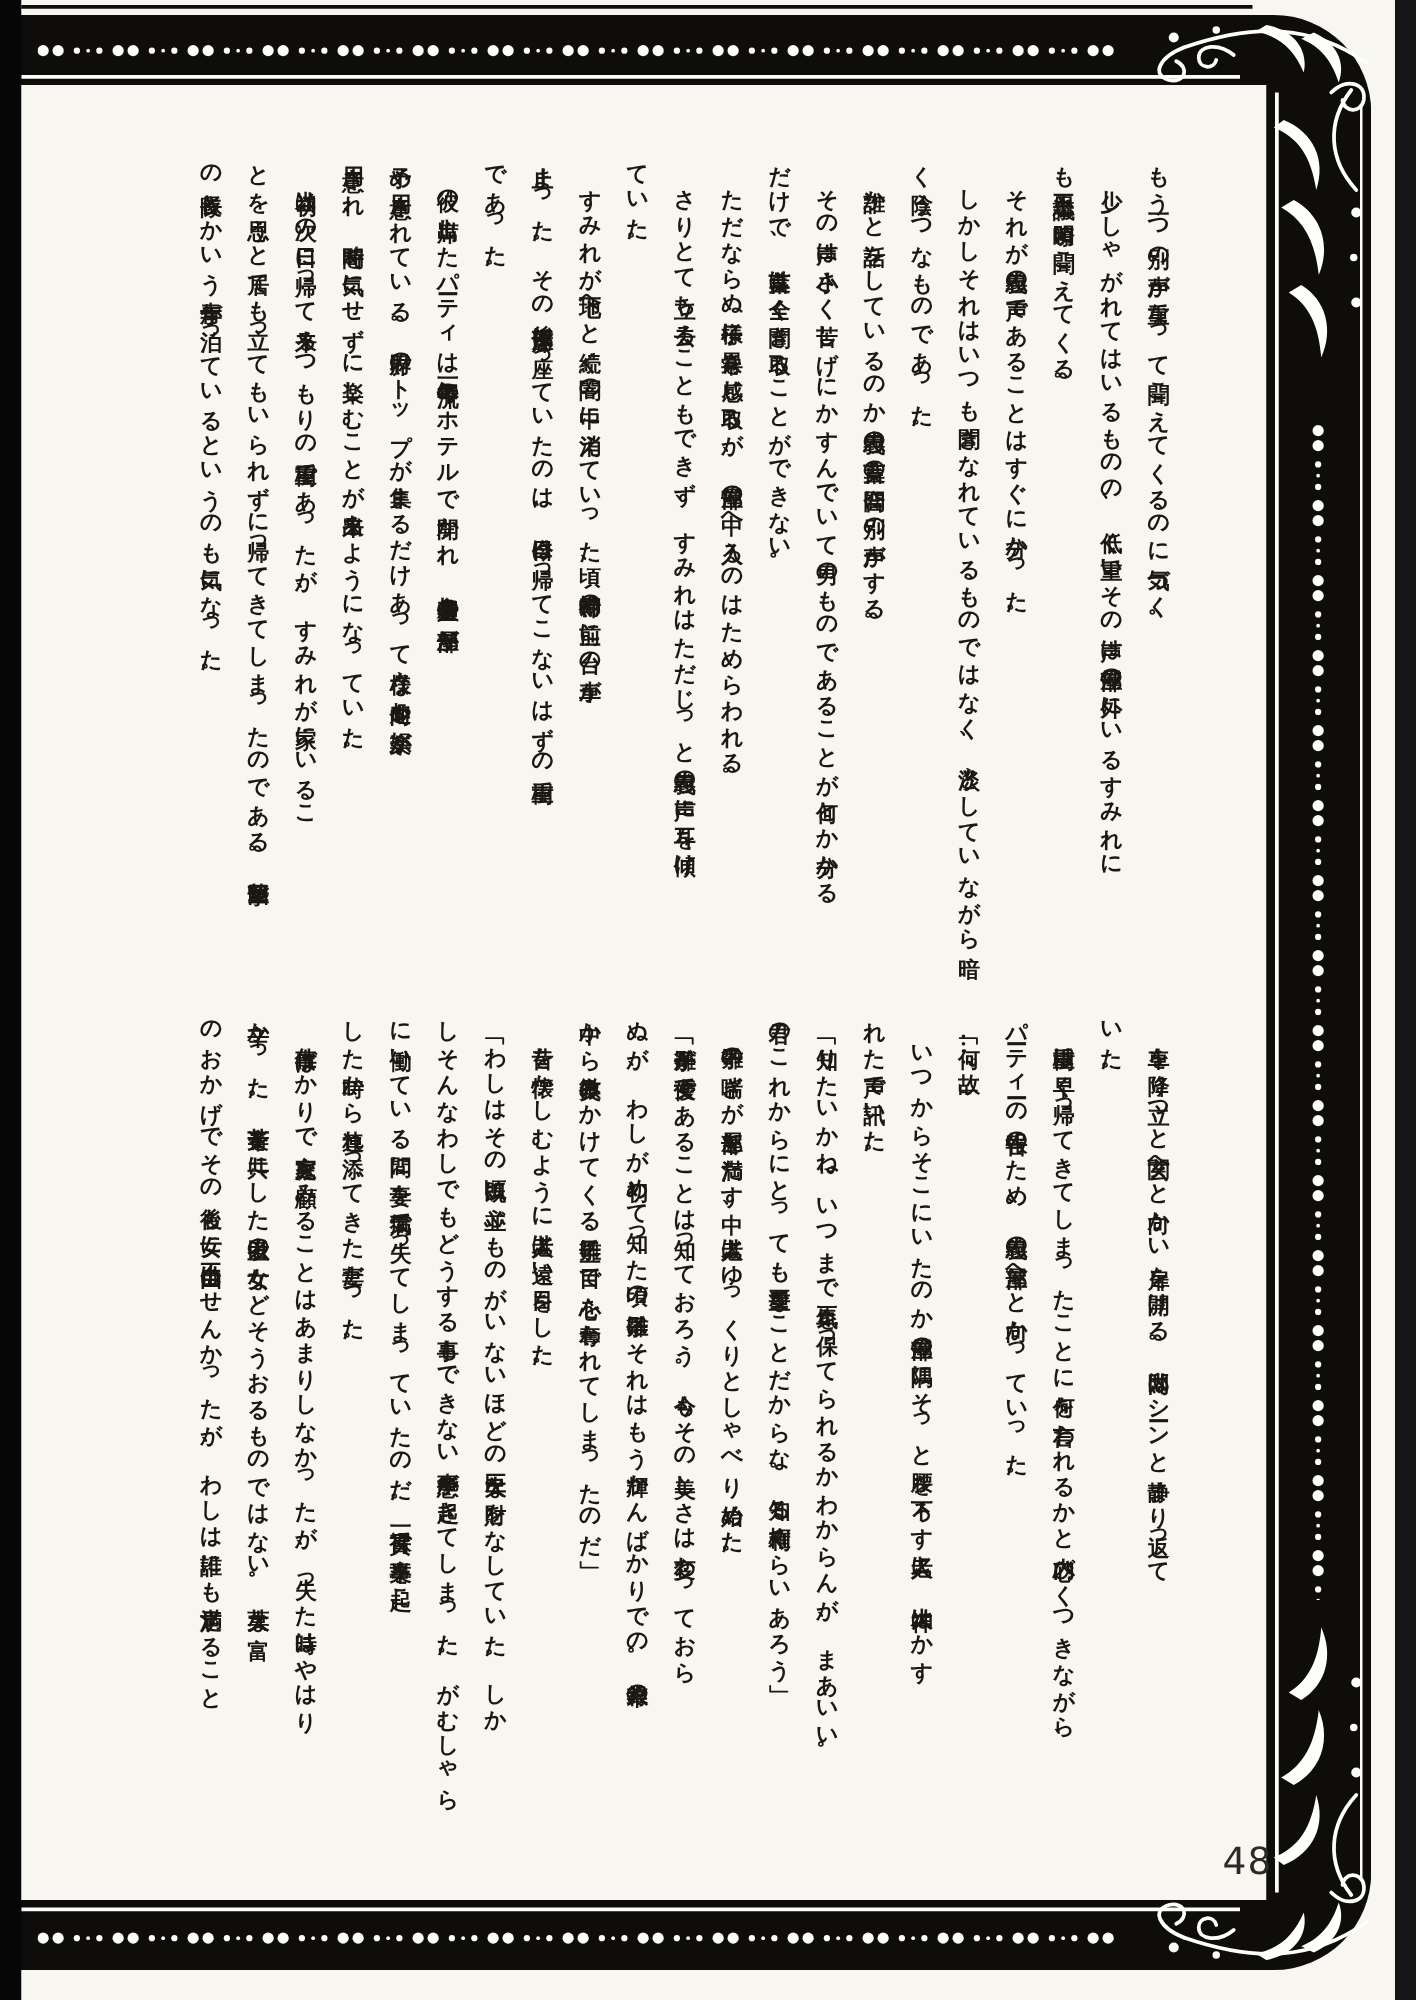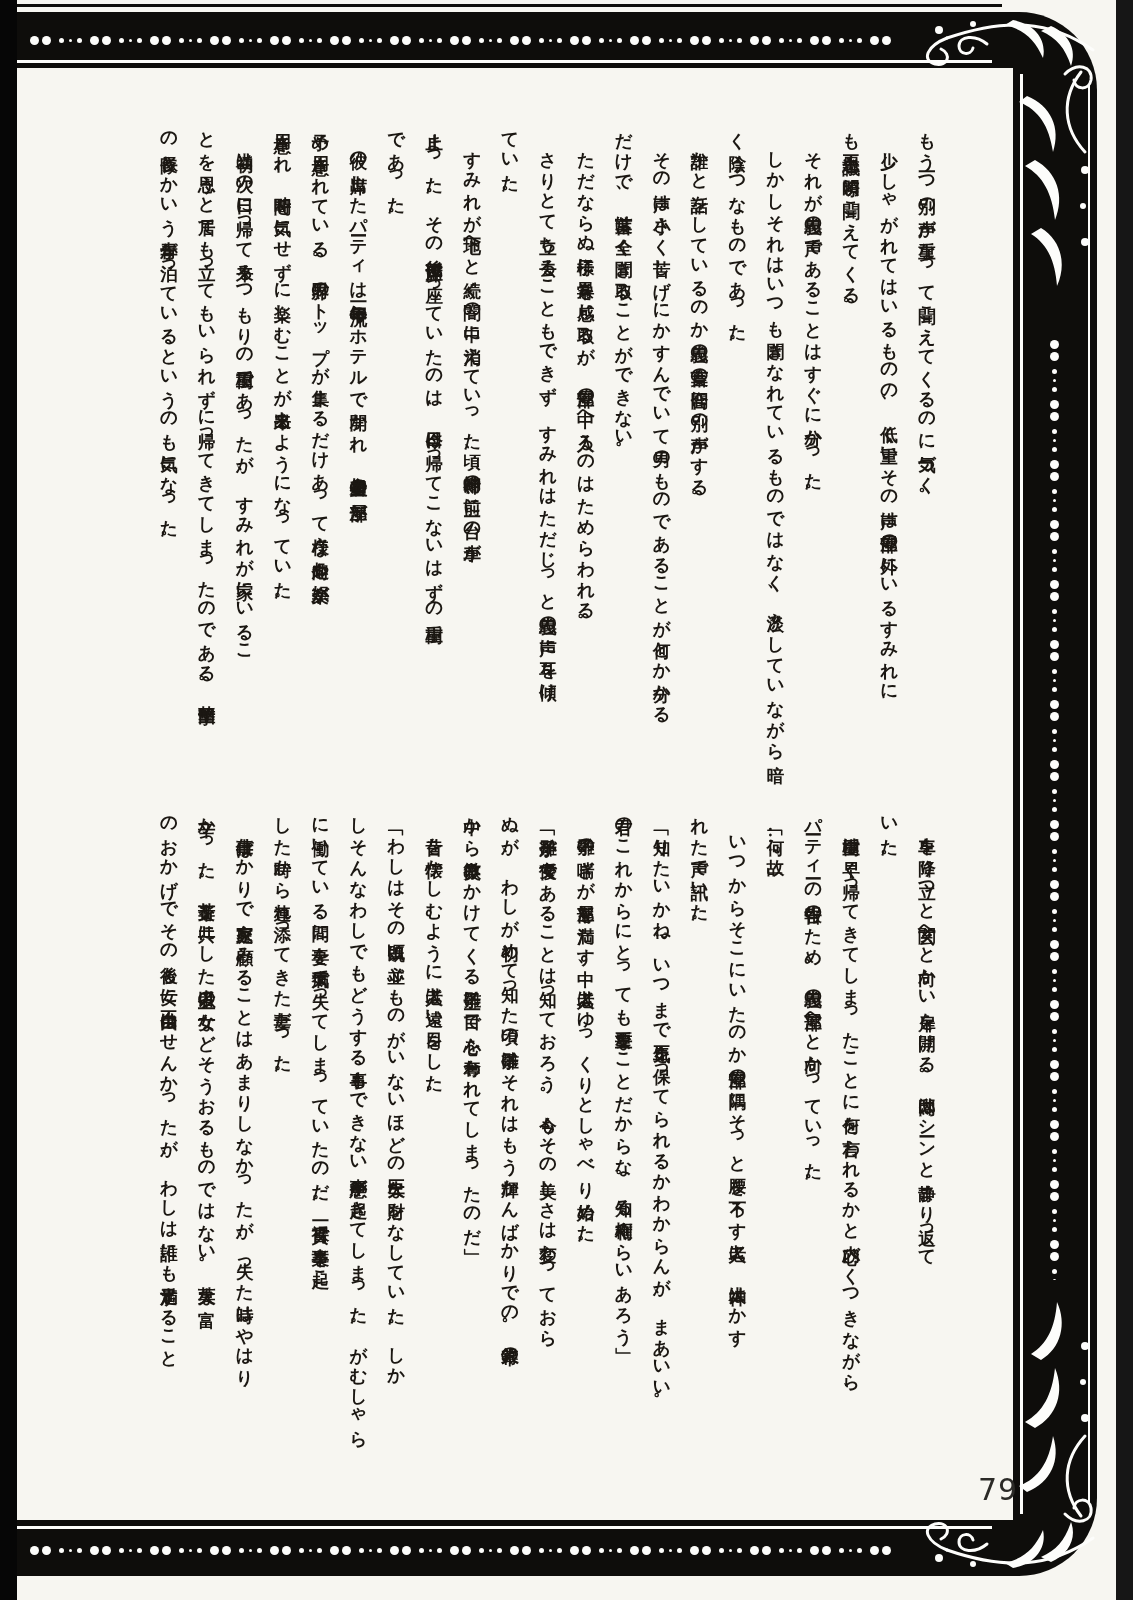--- a/index.html
+++ b/index.html
@@ -382,17 +382,17 @@
       <div class="col indent">昔を懐かしむように老人は遠い目をした。</div>
       <div class="col indent">「わしはその頃既に並ぶものがいないほどの巨大な財をなしていた。しか</div>
       <div class="col">しそんなわしでもどうする事もできない事態が起きてしまった。がむしゃら</div>
       <div class="col">に働いている間に妻を病気で失ってしまっていたのだ。裸一貫で事業を起こ</div>
       <div class="col">した時から連れ添ってきた妻だった。</div>
       <div class="col indent">仕事ばかりで家庭を顧みることはあまりしなかったが、失った時はやはり</div>
       <div class="col">辛かった。苦楽を共にした者以上の女などそうおるものではない。莫大な富</div>
       <div class="col">のおかげでその後も女に不自由はせんかったが、わしは誰にも満足すること</div>
     </div>
 
-  <div class="page-number">79</div>
+  <div class="page-number">48</div>
 
   <div class="scan-left"></div>
   <div class="scan-right"></div>
 </div>
 
 </body></html>

